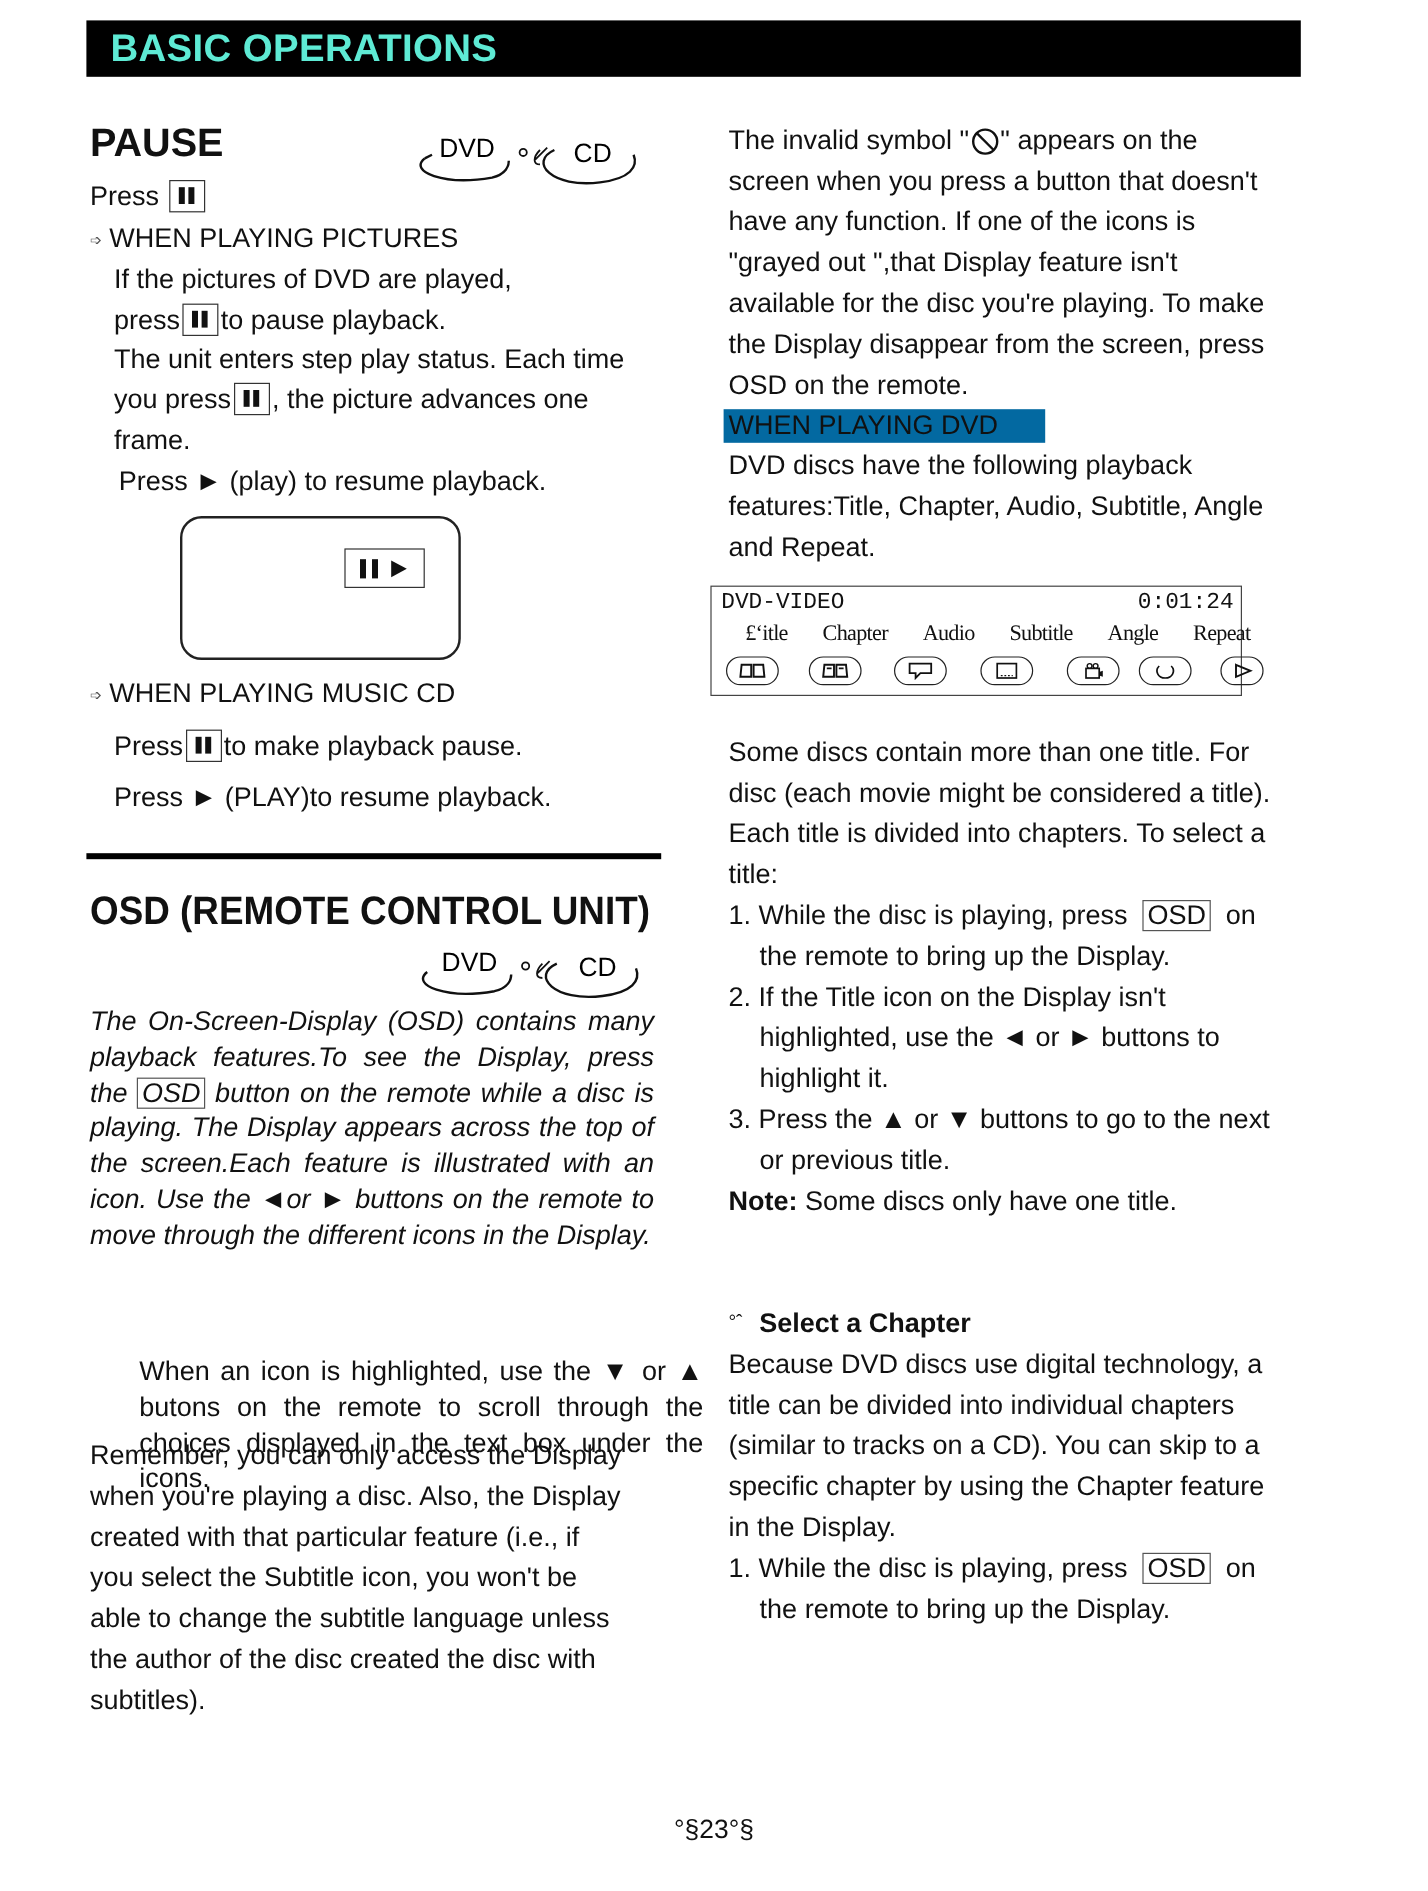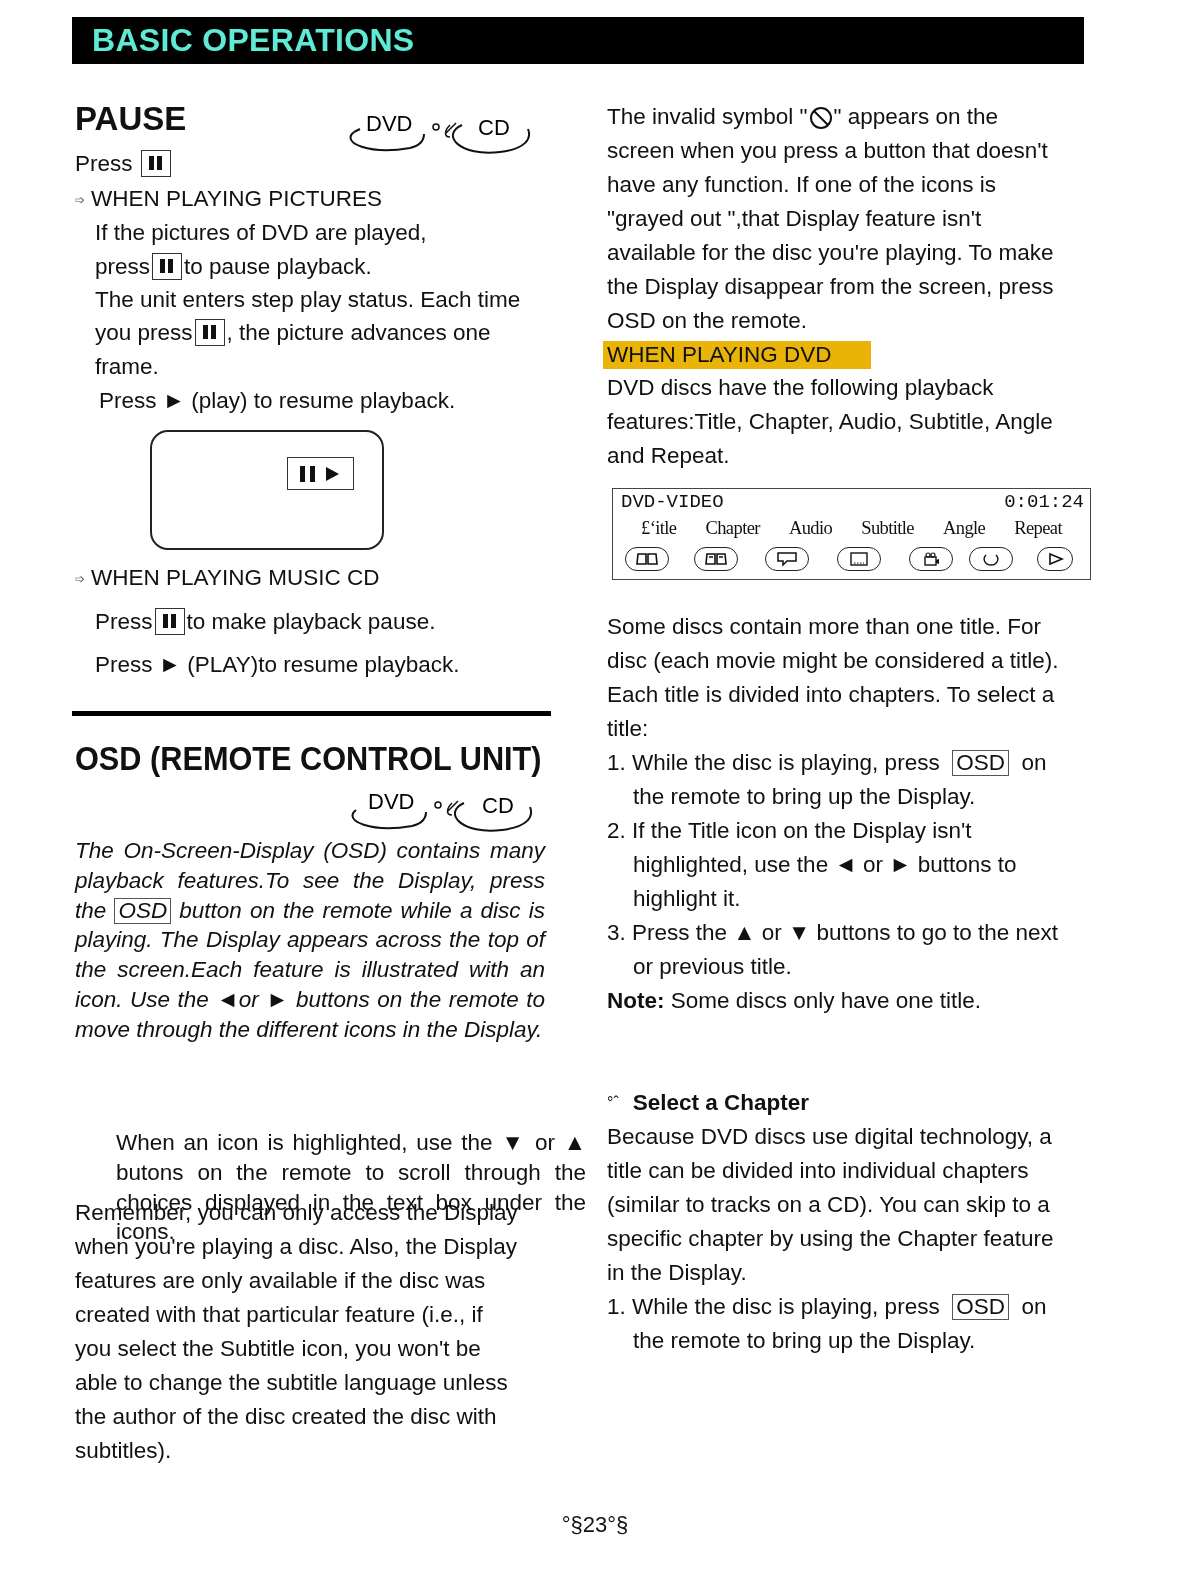--- a/index.html
+++ b/index.html
@@ -43,25 +43,25 @@
   .screen-indicator {
     position: absolute; left: 135px; top: 25px; width: 67px; height: 33px; border: 1.5px solid #333;
     box-sizing: border-box;
   }
   .screen-indicator .b1, .screen-indicator .b2 { position: absolute; top: 8px; width: 5px; height: 16px; background: #111; }
   .screen-indicator .b1 { left: 12px; } .screen-indicator .b2 { left: 22px; }
   .screen-indicator .tri { position: absolute; left: 38px; top: 9px; width: 0; height: 0;
     border-top: 7px solid transparent; border-bottom: 7px solid transparent; border-left: 13px solid #111; }
   .divider { left: 72px; top: 711px; width: 479px; height: 5px; background: #000; }
   .highlight-label {
-    left: 603px; top: 341px; width: 268px; height: 28px; background: #eab308;
+    left: 603px; top: 341px; width: 268px; height: 28px; background: #0369a1;
     font-size: 22.5px; line-height: 28px; padding-left: 4px; box-sizing: border-box;
   }
   .osd-panel {
-    left: 612px; top: 488px; width: 479px; height: 92px; border: 1.5px solid #444; box-sizing: border-box;
+    left: 592px; top: 488px; width: 443px; height: 92px; border: 1.5px solid #444; box-sizing: border-box;
     font-family: "Liberation Serif", serif;
   }
   .osd-panel .mode { position: absolute; left: 8px; top: 2px; font-family: "Liberation Mono", monospace; font-size: 19px; }
   .osd-panel .time { position: absolute; right: 6px; top: 2px; font-family: "Liberation Mono", monospace; font-size: 19px; }
   .osd-panel .labels { position: absolute; left: 8px; top: 29px; font-size: 18.5px; letter-spacing: -0.6px; white-space: nowrap; }
   .osd-panel .labels span { margin-right: 5px; margin-left: 20px; }
   .osd-icon {
     position: absolute; top: 58px; width: 44px; height: 24px; border: 1.5px solid #222; border-radius: 12px;
     box-sizing: border-box; display: flex; align-items: center; justify-content: center;
   }
@@ -147,21 +147,20 @@
 <div class="abs tl left-col-just" style="top:836px;font-style:italic;">
   <span>The On-Screen-Display (OSD) contains many playback features.To see the Display, press the</span>
   <span class="osdbox">OSD</span>
   <span>button on the remote while a disc is playing. The Display appears across the top of the screen.Each feature is illustrated with an icon. Use the ◄or ► buttons on the remote to move through the different icons in the Display.</span>
 </div>
 <div class="abs tl left-col-just" style="top:1128px;margin-left:41px;">When an icon is highlighted, use the ▼ or ▲ butons on the remote to scroll through the choices displayed in the text box under the icons.</div>
 
 <div class="abs" style="left:75px; top:1196px;">
   <div class="t">Remember, you can only access the Display</div>
   <div class="t">when you're playing a disc. Also, the Display</div>
-  <div class="t">features are only available if the disc was</div>
   <div class="t">created with that particular feature (i.e., if</div>
   <div class="t">you select the Subtitle icon, you won't be</div>
   <div class="t">able to change the subtitle language unless</div>
   <div class="t">the author of the disc created the disc with</div>
   <div class="t">subtitles).</div>
 </div>
 
 <div class="abs" style="left:607px; top:100px;">
   <div class="t">
     <span>The invalid symbol "</span><span class="invalid-icon"><svg viewBox="0 0 26 26" width="26" height="26">

